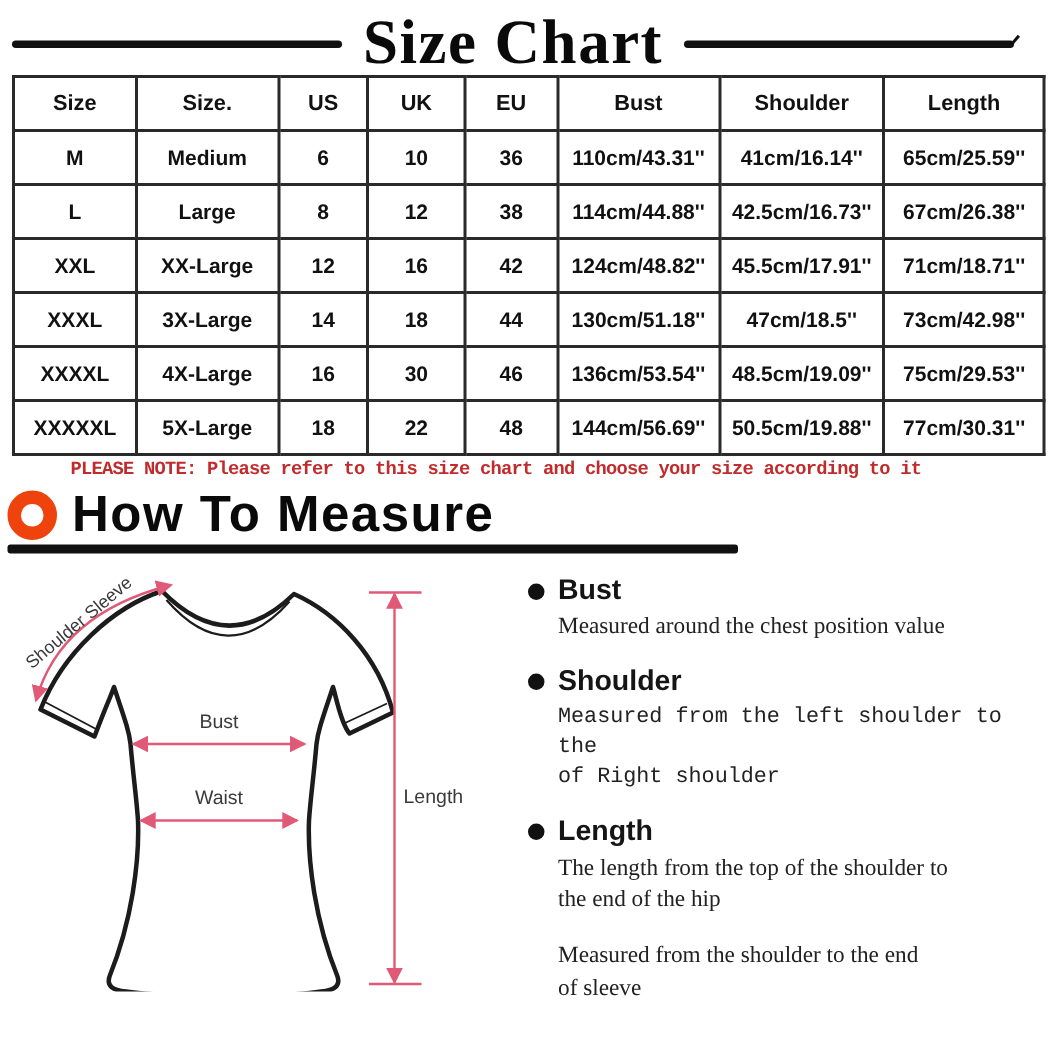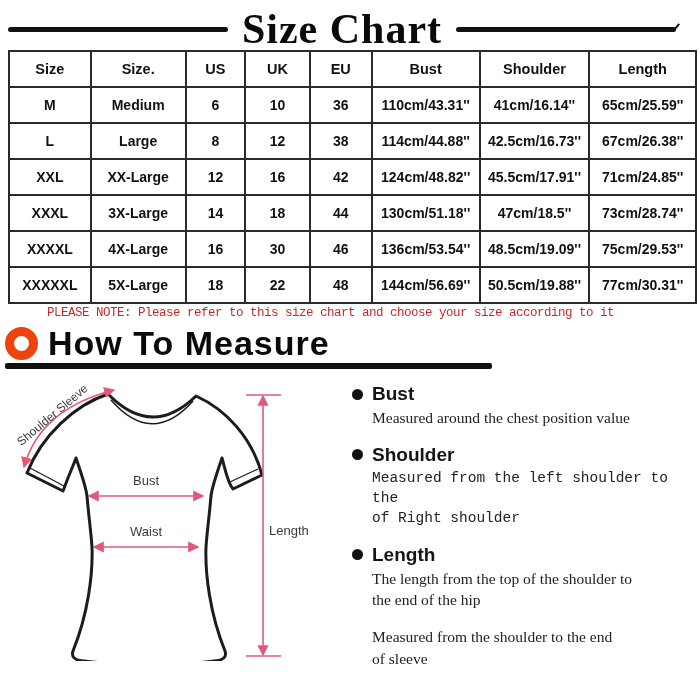--- a/index.html
+++ b/index.html
@@ -14,21 +14,21 @@
   .page-title { font-family:"Liberation Serif", serif; font-weight:bold; font-size:42px;
                 color:#0a0a0a; line-height:1; letter-spacing:1px; white-space:nowrap; }
 
   
   table.size-table { width:689px; margin:0 0 0 8px; border-collapse:collapse; table-layout:fixed; }
   .size-table th, .size-table td { border:2px solid #2a2a2a; font-weight:bold; font-size:14px;
                 color:#111; text-align:center; height:36px; padding:0 1px; white-space:nowrap; overflow:hidden; }
   .size-table th { font-size:14.5px;text-align:center; }
 
   
-  .note { font-family:"Liberation Mono", monospace; font-weight:normal; font-size:12.5px;
+  .note { font-family:"Liberation Mono", monospace; font-weight:bold; font-size:12.5px;
           color:#c22b2b; margin:2px 0 0 47px; letter-spacing:-0.5px; white-space:nowrap; }
 
   
   .measure-header { display:flex; align-items:flex-end; gap:10px; padding:3px 0 0 5px; height:40px; }
   .ring-icon { width:33px; height:33px; border-radius:50%; border:9px solid #ee430d; background:#fff; }
   .measure-title { font-size:34px; font-weight:900; color:#0a0a0a; letter-spacing:1px; line-height:1; }
   .measure-underline { width:487px; height:6px; background:#111; margin:3px 0 0 5px; border-radius:2px; }
 
   
   .bottom { display:flex; }
@@ -99,31 +99,31 @@
         <td>67cm/26.38''</td>
       </tr>
       <tr>
         <td>XXL</td>
         <td>XX-Large</td>
         <td>12</td>
         <td>16</td>
         <td>42</td>
         <td>124cm/48.82''</td>
         <td>45.5cm/17.91''</td>
-        <td>71cm/24.85''</td>
+        <td>71cm/18.71''</td>
       </tr>
       <tr>
         <td>XXXL</td>
         <td>3X-Large</td>
         <td>14</td>
         <td>18</td>
         <td>44</td>
         <td>130cm/51.18''</td>
         <td>47cm/18.5''</td>
-        <td>73cm/28.74''</td>
+        <td>73cm/42.98''</td>
       </tr>
       <tr>
         <td>XXXXL</td>
         <td>4X-Large</td>
         <td>16</td>
         <td>30</td>
         <td>46</td>
         <td>136cm/53.54''</td>
         <td>48.5cm/19.09''</td>
         <td>75cm/29.53''</td>

